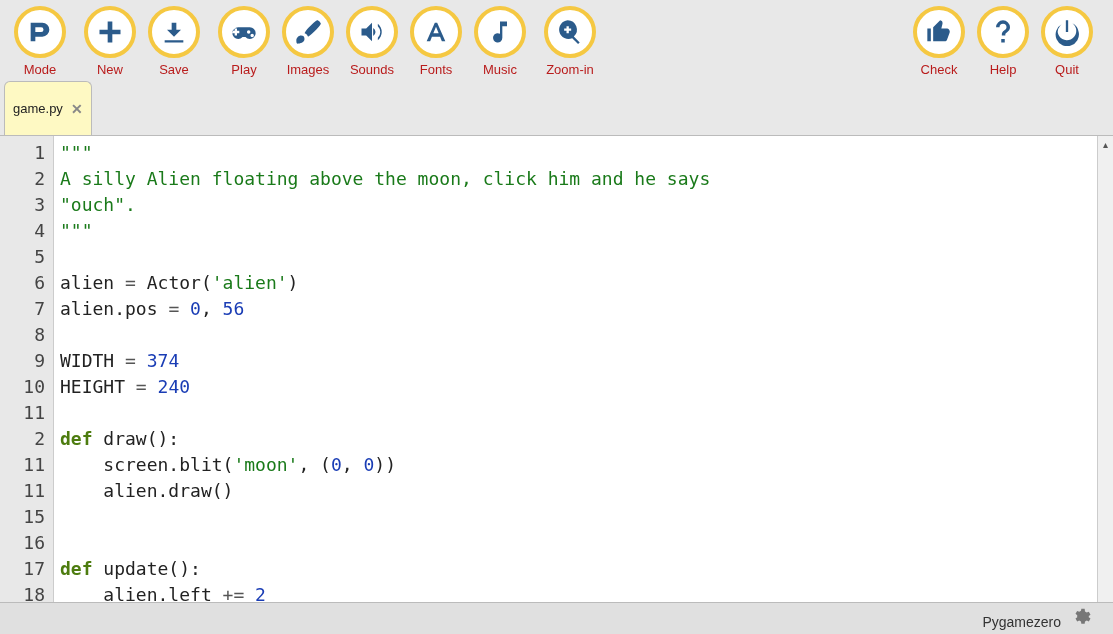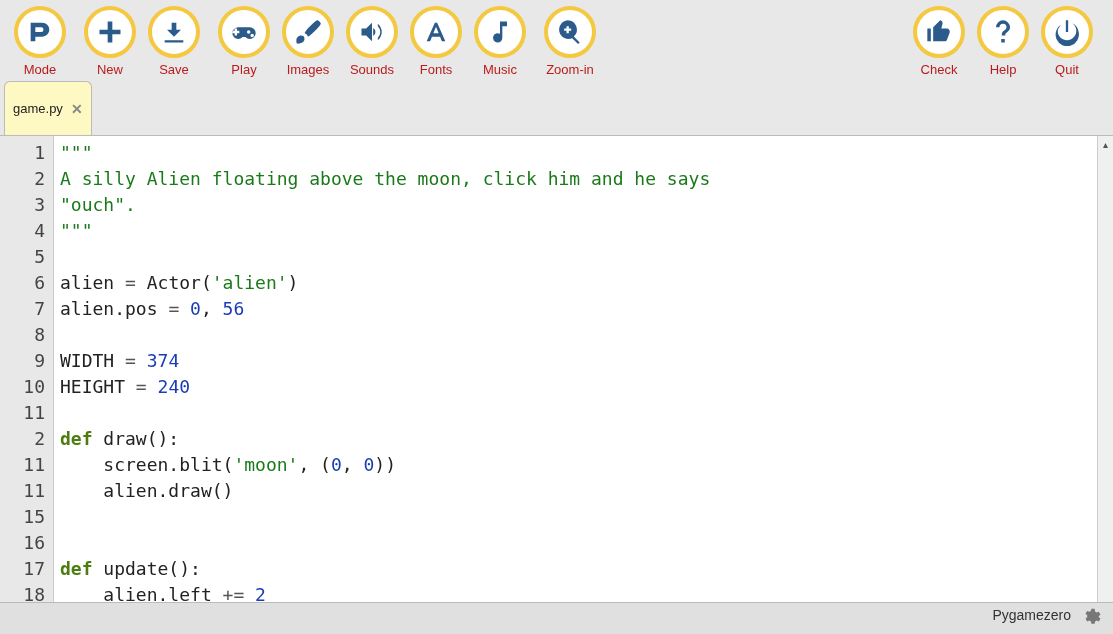--- a/index.html
+++ b/index.html
@@ -129,23 +129,23 @@
       justify-content: center;
       font-size: 10px;
       color: #555;
       cursor: pointer;
     }
 
     
     .status-bar {
       background: #e0e0e0;
       border-top: 1px solid #bbb;
-      padding: 4px 12px;
-      display: flex;
-      align-items: flex-start;
+      padding: 4px 22px;
+      display: flex;
+      align-items: flex-end;
       justify-content: flex-end;
       gap: 10px;
       font-size: 14px;
       color: #333;
     }
     .status-bar .gear {
       cursor: pointer;
       color: #555;
     }
     .status-bar .gear svg { width: 20px; height: 20px; fill: #777; }

